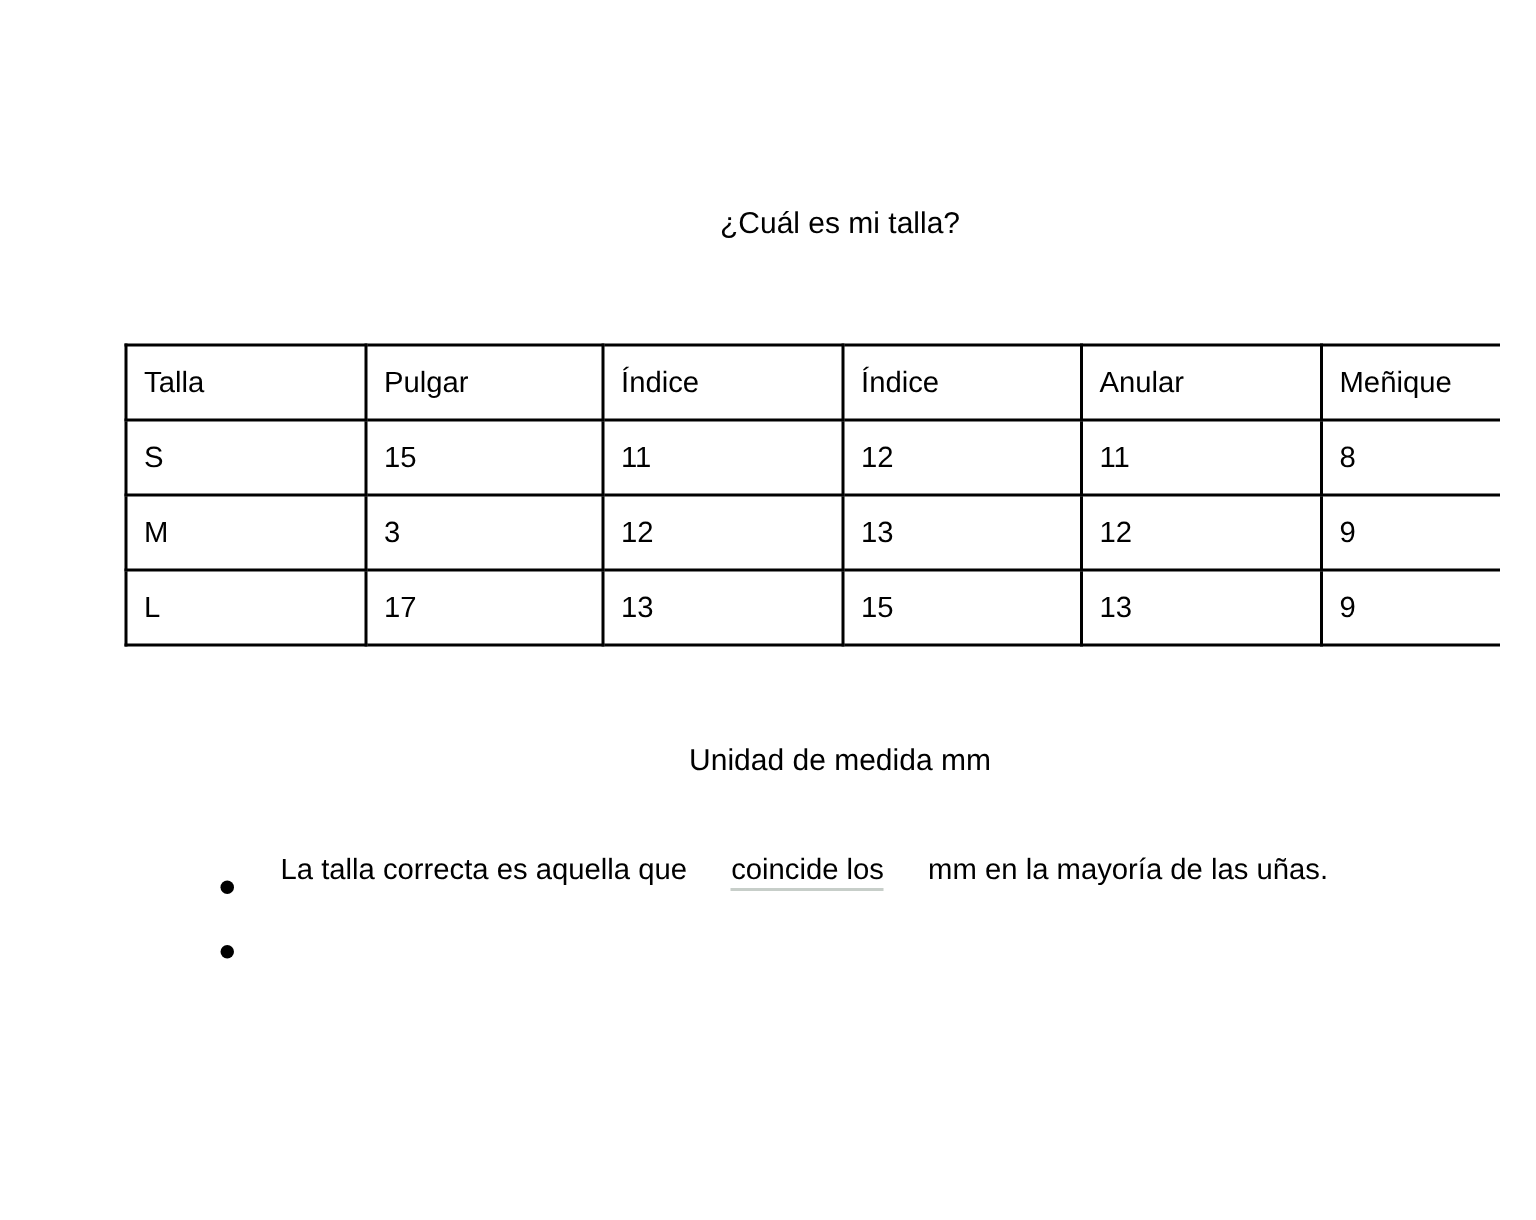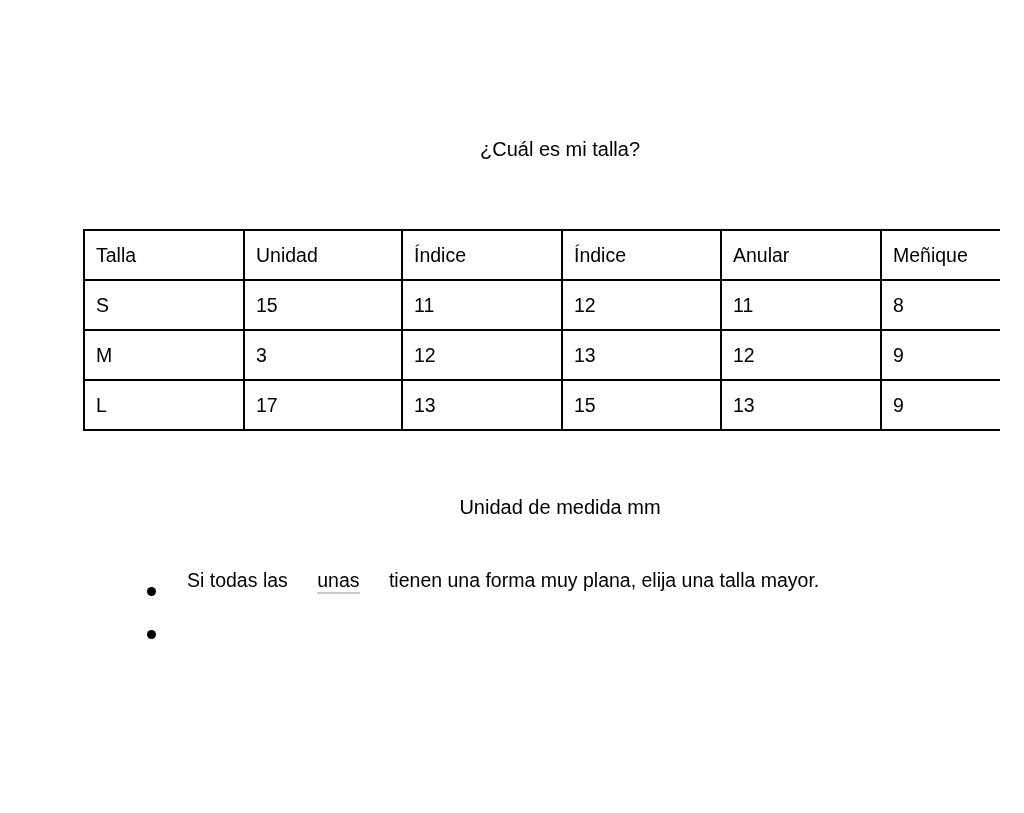--- a/index.html
+++ b/index.html
@@ -97,21 +97,21 @@
       <col style="width:160px">
         <col style="width:158px">
         <col style="width:160px">
       <col style="width:159px">
         <col style="width:160px">
         <col style="width:159px">
     </colgroup>
     <tbody>
       <tr>
         <th>Talla</th>
-        <th>Unidad</th>
+        <th>Pulgar</th>
         <th>Índice</th>
         <th>Índice</th>
         <th>Anular</th>
         <th>Meñique</th>
       </tr>
       <tr>
         <td>S</td>
         <td>15</td>
         <td>11</td>
         <td>12</td>
@@ -135,20 +135,20 @@
         <td>9</td>
       </tr>
     </tbody>
   </table>
 
   <div class="unit-note">Unidad de medida mm</div>
 
   <ul class="bullet-list">
     <li class="bullet-item">
       <span class="bullet-marker"></span>
-      <span>Si todas las </span><span class="spellcheck-underline">unas</span><span> tienen una forma muy plana, elija una talla mayor.</span>
+      <span>La talla correcta es aquella que </span><span class="spellcheck-underline">coincide los</span><span> mm en la mayoría de las uñas.</span>
     </li>
     <li class="bullet-item">
       <span class="bullet-marker"></span>
     </li>
   </ul>
 
 </div>
 
 </body></html>

